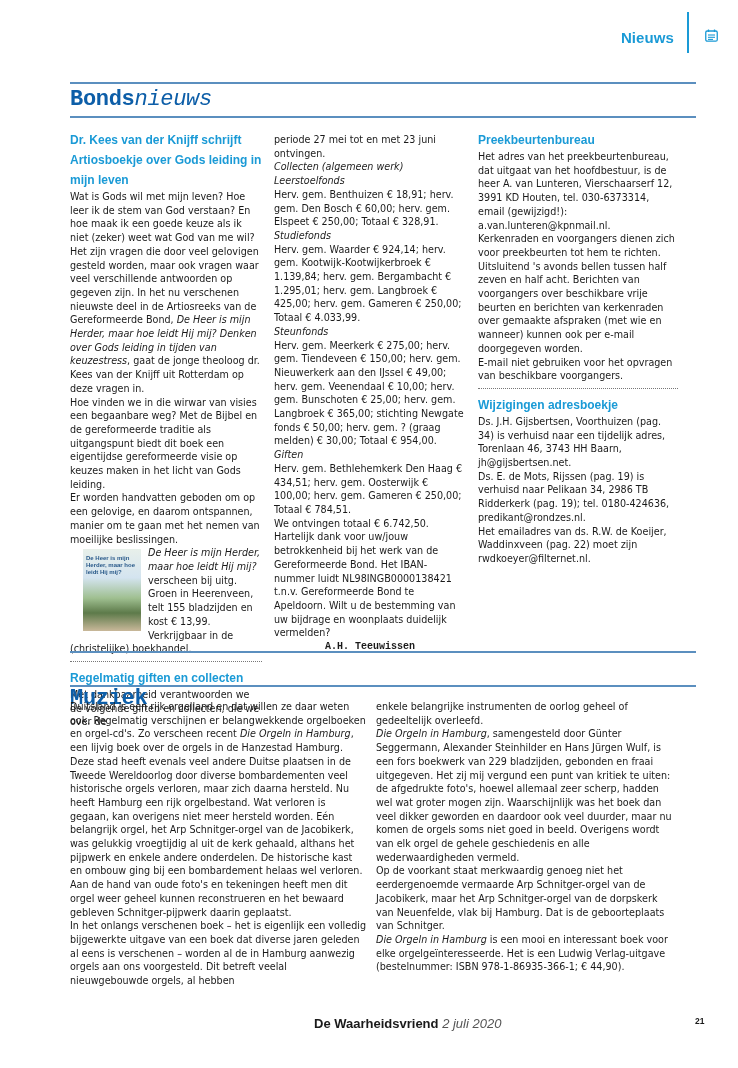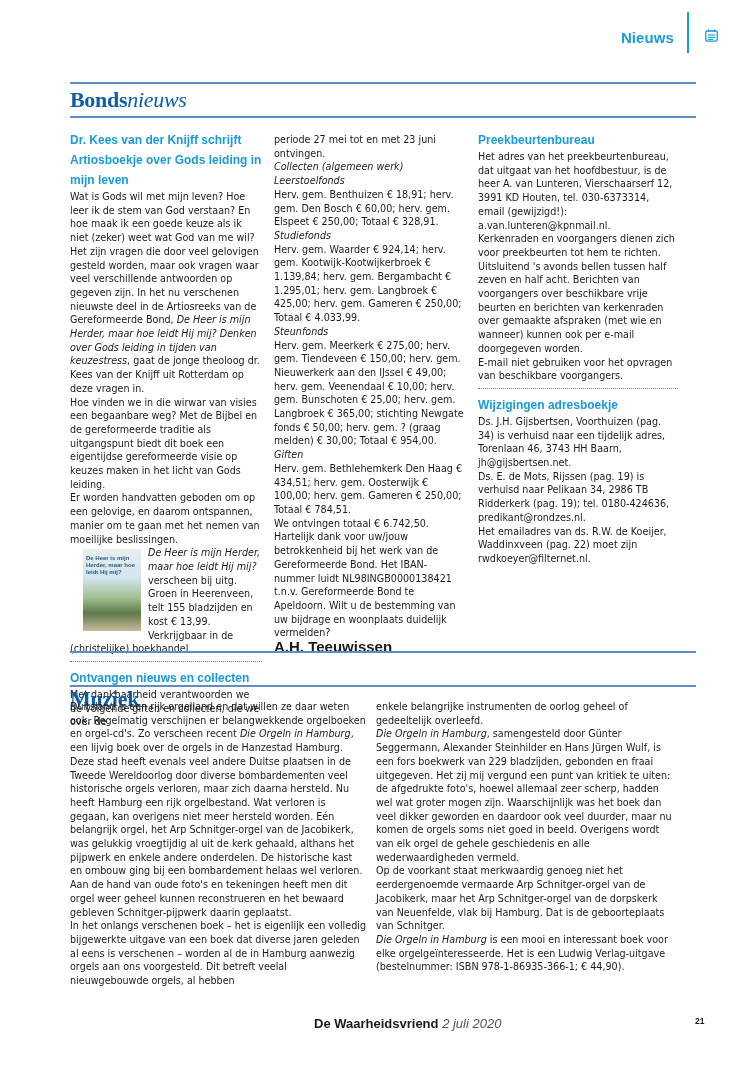--- a/index.html
+++ b/index.html
@@ -4,29 +4,29 @@
 <style>
   html, body { margin: 0; padding: 0; background: #fff; }
   body { width: 738px; height: 1068px; position: relative; overflow: hidden;
          font-family: "DejaVu Sans", sans-serif; color: #1a1a1a; }
   .top-section { position: absolute; right: 0; top: 0; width: 200px; height: 60px; }
   .section-label { position: absolute; right: 64px; top: 29px; font-family: "Liberation Sans", sans-serif;
                    font-weight: bold; font-size: 15px; color: #1a9ad6; letter-spacing: 0.1px; }
   .vbar { position: absolute; right: 49px; top: 12px; width: 2px; height: 41px; background: #1a9ad6; }
   .cal-icon { position: absolute; right: 20px; top: 29px; width: 13px; height: 13px; }
   .hrule { position: absolute; left: 70px; width: 626px; height: 2px; background: #5b8fbf; }
-  .section-title { position: absolute; left: 70px; font-family: Liberation Serif, serif;
+  .section-title { position: absolute; left: 70px; font-family: Liberation Mono, monospace;
                    font-weight: bold; font-size: 22px; color: #0d5ea8; letter-spacing: -0.3px; }
   .section-title i { font-weight: normal; }
   .col { position: absolute; font-size: 9.6px; line-height: 13.7px; }
   .col p { margin: 0; }
   .h3 { font-family: "Liberation Sans", sans-serif; font-weight: bold; color: #1a9ad6;
         font-size: 12px; line-height: 20px; margin: 0; }
   .dotted { border-top: 1px dotted #777; margin: 5px 0 6px 0; height: 0; }
-  .sig { text-align: left; font-family: Liberation Sans, sans-serif; font-weight: bold; font-size: 15px; }
+  .sig { text-align: center; font-family: Liberation Mono, monospace; font-weight: bold; font-size: 10px; }
   em { font-style: italic; }
   .cover { float: left; width: 58px; height: 82px; margin: 3px 7px 2px 13px;
            background: linear-gradient(180deg, #e8f0ea 0%, #d4e4f0 35%, #9fbf90 60%, #5d7a4a 78%, #c9b89a 100%);
            position: relative; }
   .cover span { position: absolute; left: 3px; top: 6px; font-size: 6px; line-height: 7px; color: #2a5a8a;
                 font-family: "Liberation Sans", sans-serif; font-weight: bold; }
   .footer { position: absolute; top: 1016px; left: 314px; font-size: 13px; font-family: "Liberation Sans", sans-serif; }
   .footer b { font-weight: bold; }
   .footer i { color: #555; }
   .page-num { position: absolute; top: 1016px; left: 695px; font-size: 8.5px; font-weight: bold; font-family: "Liberation Sans", sans-serif; }
@@ -55,21 +55,21 @@
   <p class="h3">Dr. Kees van der Knijff schrijft Artiosboekje over Gods leiding in mijn leven</p>
   <p><span>Wat is Gods wil met mijn leven? Hoe leer ik de stem van God verstaan? En hoe maak ik een goede keuze als ik niet (zeker) weet wat God van me wil? Het zijn vragen die door veel gelovigen gesteld worden, maar ook vragen waar veel verschillende antwoorden op gegeven zijn. In het nu verschenen nieuwste deel in de Artiosreeks van de Gereformeerde Bond, </span><em>De Heer is mijn Herder, maar hoe leidt Hij mij? Denken over Gods leiding in tijden van keuzestress</em><span>, gaat de jonge theoloog dr. Kees van der Knijff uit Rotterdam op deze vragen in.</span></p>
   <p>Hoe vinden we in die wirwar van visies een begaanbare weg? Met de Bijbel en de gereformeerde traditie als uitgangspunt biedt dit boek een eigentijdse gereformeerde visie op keuzes maken in het licht van Gods leiding.</p>
   <p>Er worden handvatten geboden om op een gelovige, en daarom ontspannen, manier om te gaan met het nemen van moeilijke beslissingen.</p>
   <div class="cover">
       <span>De Heer is mijn Herder, maar hoe leidt Hij mij?</span>
     </div>
   <p><em>De Heer is mijn Herder, maar hoe leidt Hij mij?</em><span> verscheen bij uitg. Groen in Heerenveen, telt 155 bladzijden en kost € 13,99. Verkrijgbaar in de (christelijke) boekhandel.</span></p>
   <div style="clear:both;"></div>
   <div class="dotted"></div>
-  <p class="h3">Ontvangen nieuws en collecten</p>
+  <p class="h3">Regelmatig giften en collecten</p>
   <p>Met dankbaarheid verantwoorden we de volgende giften en collecten, die we over de</p>
 </div>
 
 <div class="col" style="left:274px; top:133px; width:192px;">
   <p>periode 27 mei tot en met 23 juni ontvingen.</p>
   <p><em>Collecten (algemeen werk)</em></p>
   <p><em>Leerstoelfonds</em></p>
   <p>Herv. gem. Benthuizen € 18,91; herv. gem. Den Bosch € 60,00; herv. gem. Elspeet € 250,00; Totaal € 328,91.</p>
   <p><em>Studiefonds</em></p>
   <p>Herv. gem. Waarder € 924,14; herv. gem. Kootwijk-Kootwijkerbroek € 1.139,84; herv. gem. Bergambacht € 1.295,01; herv. gem. Langbroek € 425,00; herv. gem. Gameren € 250,00; Totaal € 4.033,99.</p>

